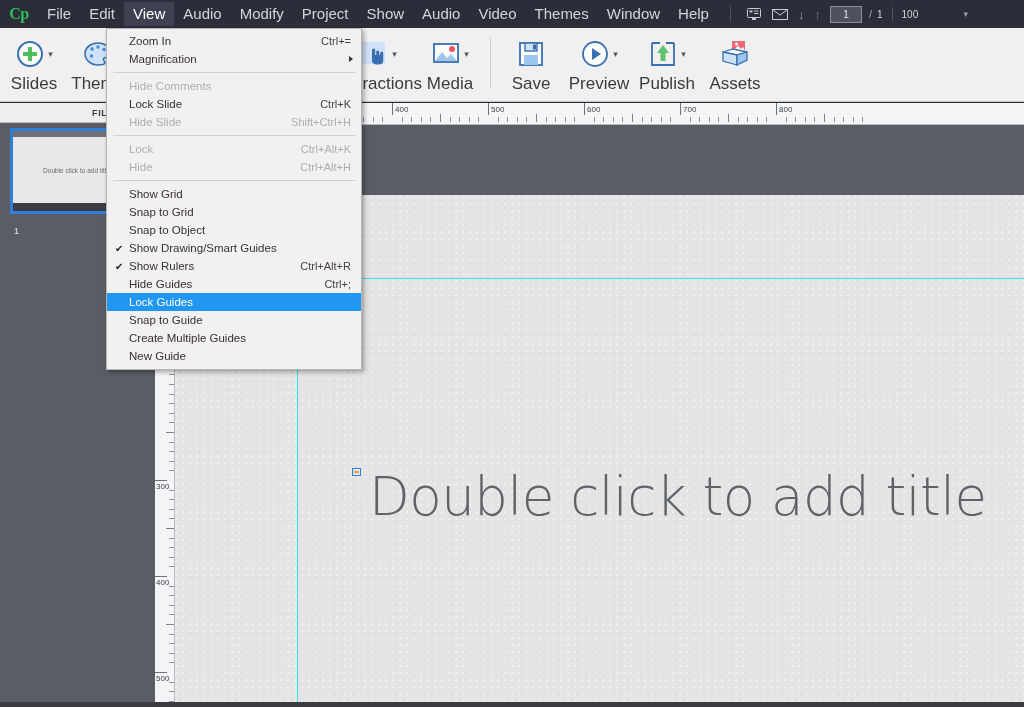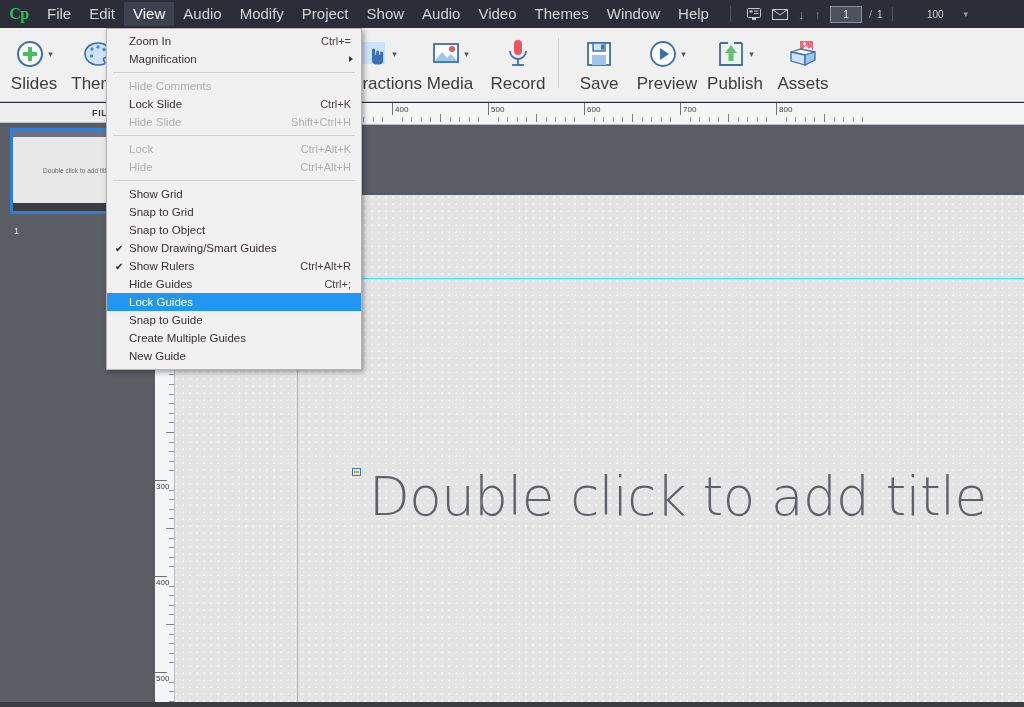--- a/index.html
+++ b/index.html
@@ -43,21 +43,21 @@
   .pagebox {
     width: 32px; height: 17px; background: #4e525f;
     border: 1px solid #8b8f9b;
     color: #e8eaee; font-size: 10px;
     display: flex; align-items: center; justify-content: center;
     margin: 0 2px 0 4px;
   }
   .slash { color: #9a9ea9; font-size: 11px; padding: 0 5px; }
   .pagetotal { color: #d2d4da; font-size: 10px; }
   .vline { width: 1px; height: 14px; background: #50545f; margin: 0 9px; }
-  .zoomval { color: #d2d4da; font-size: 10px; width: 42px; text-align: right; }
+  .zoomval { color: #d2d4da; font-size: 10px; width: 42px; text-align: left; }
   .zoomcaret { color: #9a9ea9; font-size: 9px; margin-left: 20px; }
 
   
   .toolbar {
     position: absolute; left: 0; top: 28px; width: 1024px; height: 74px;
     background: #f0f0f0; border-bottom: 1px solid #c8c8c8;
     display: flex; align-items: flex-start;
   }
   .tool {
     width: 68px; height: 70px; padding-top: 7px;
@@ -323,31 +323,20 @@
         <svg width="30" height="28" viewBox="0 0 30 28">
           <rect x="3" y="4" width="24" height="18" fill="#ffffff" stroke="#3a6fb0" stroke-width="1.8"></rect>
           <path d="M4 21 L11 12 L16 18 L20 14 L26 21 Z" fill="#9cc6ec"></path>
           <circle cx="21" cy="9" r="3" fill="#ee5560"></circle>
         </svg>
         <span class="caret">▾</span>
       </div>
       <div class="tool-label">Media</div>
     </div>
 
-    <div class="tool">
-      <div class="ico-row">
-        <svg width="26" height="32" viewBox="0 0 26 32">
-          <rect x="9" y="2" width="8" height="15" rx="4" fill="#ee5560"></rect>
-          <path d="M5 13 a8 8 0 0 0 16 0" fill="none" stroke="#3a6fb0" stroke-width="1.8"></path>
-          <line x1="13" y1="21" x2="13" y2="27" stroke="#3a6fb0" stroke-width="1.8"></line>
-          <line x1="7" y1="27" x2="19" y2="27" stroke="#3a6fb0" stroke-width="1.8"></line>
-        </svg>
-      </div>
-      <div class="tool-label">Record</div>
-    </div>
 
     <div class="tb-sep"></div>
 
     <div class="tool">
       <div class="ico-row">
         <svg width="28" height="28" viewBox="0 0 28 28">
           <rect x="3" y="3" width="22" height="22" fill="#ffffff" stroke="#3a6fb0" stroke-width="1.8"></rect>
           <rect x="8" y="3" width="12" height="8" fill="#cfe2f7" stroke="#3a6fb0" stroke-width="1.4"></rect>
           <rect x="16" y="4.5" width="3" height="5" fill="#3a6fb0"></rect>
           <rect x="7" y="15" width="14" height="10" fill="#9cc6ec"></rect>

